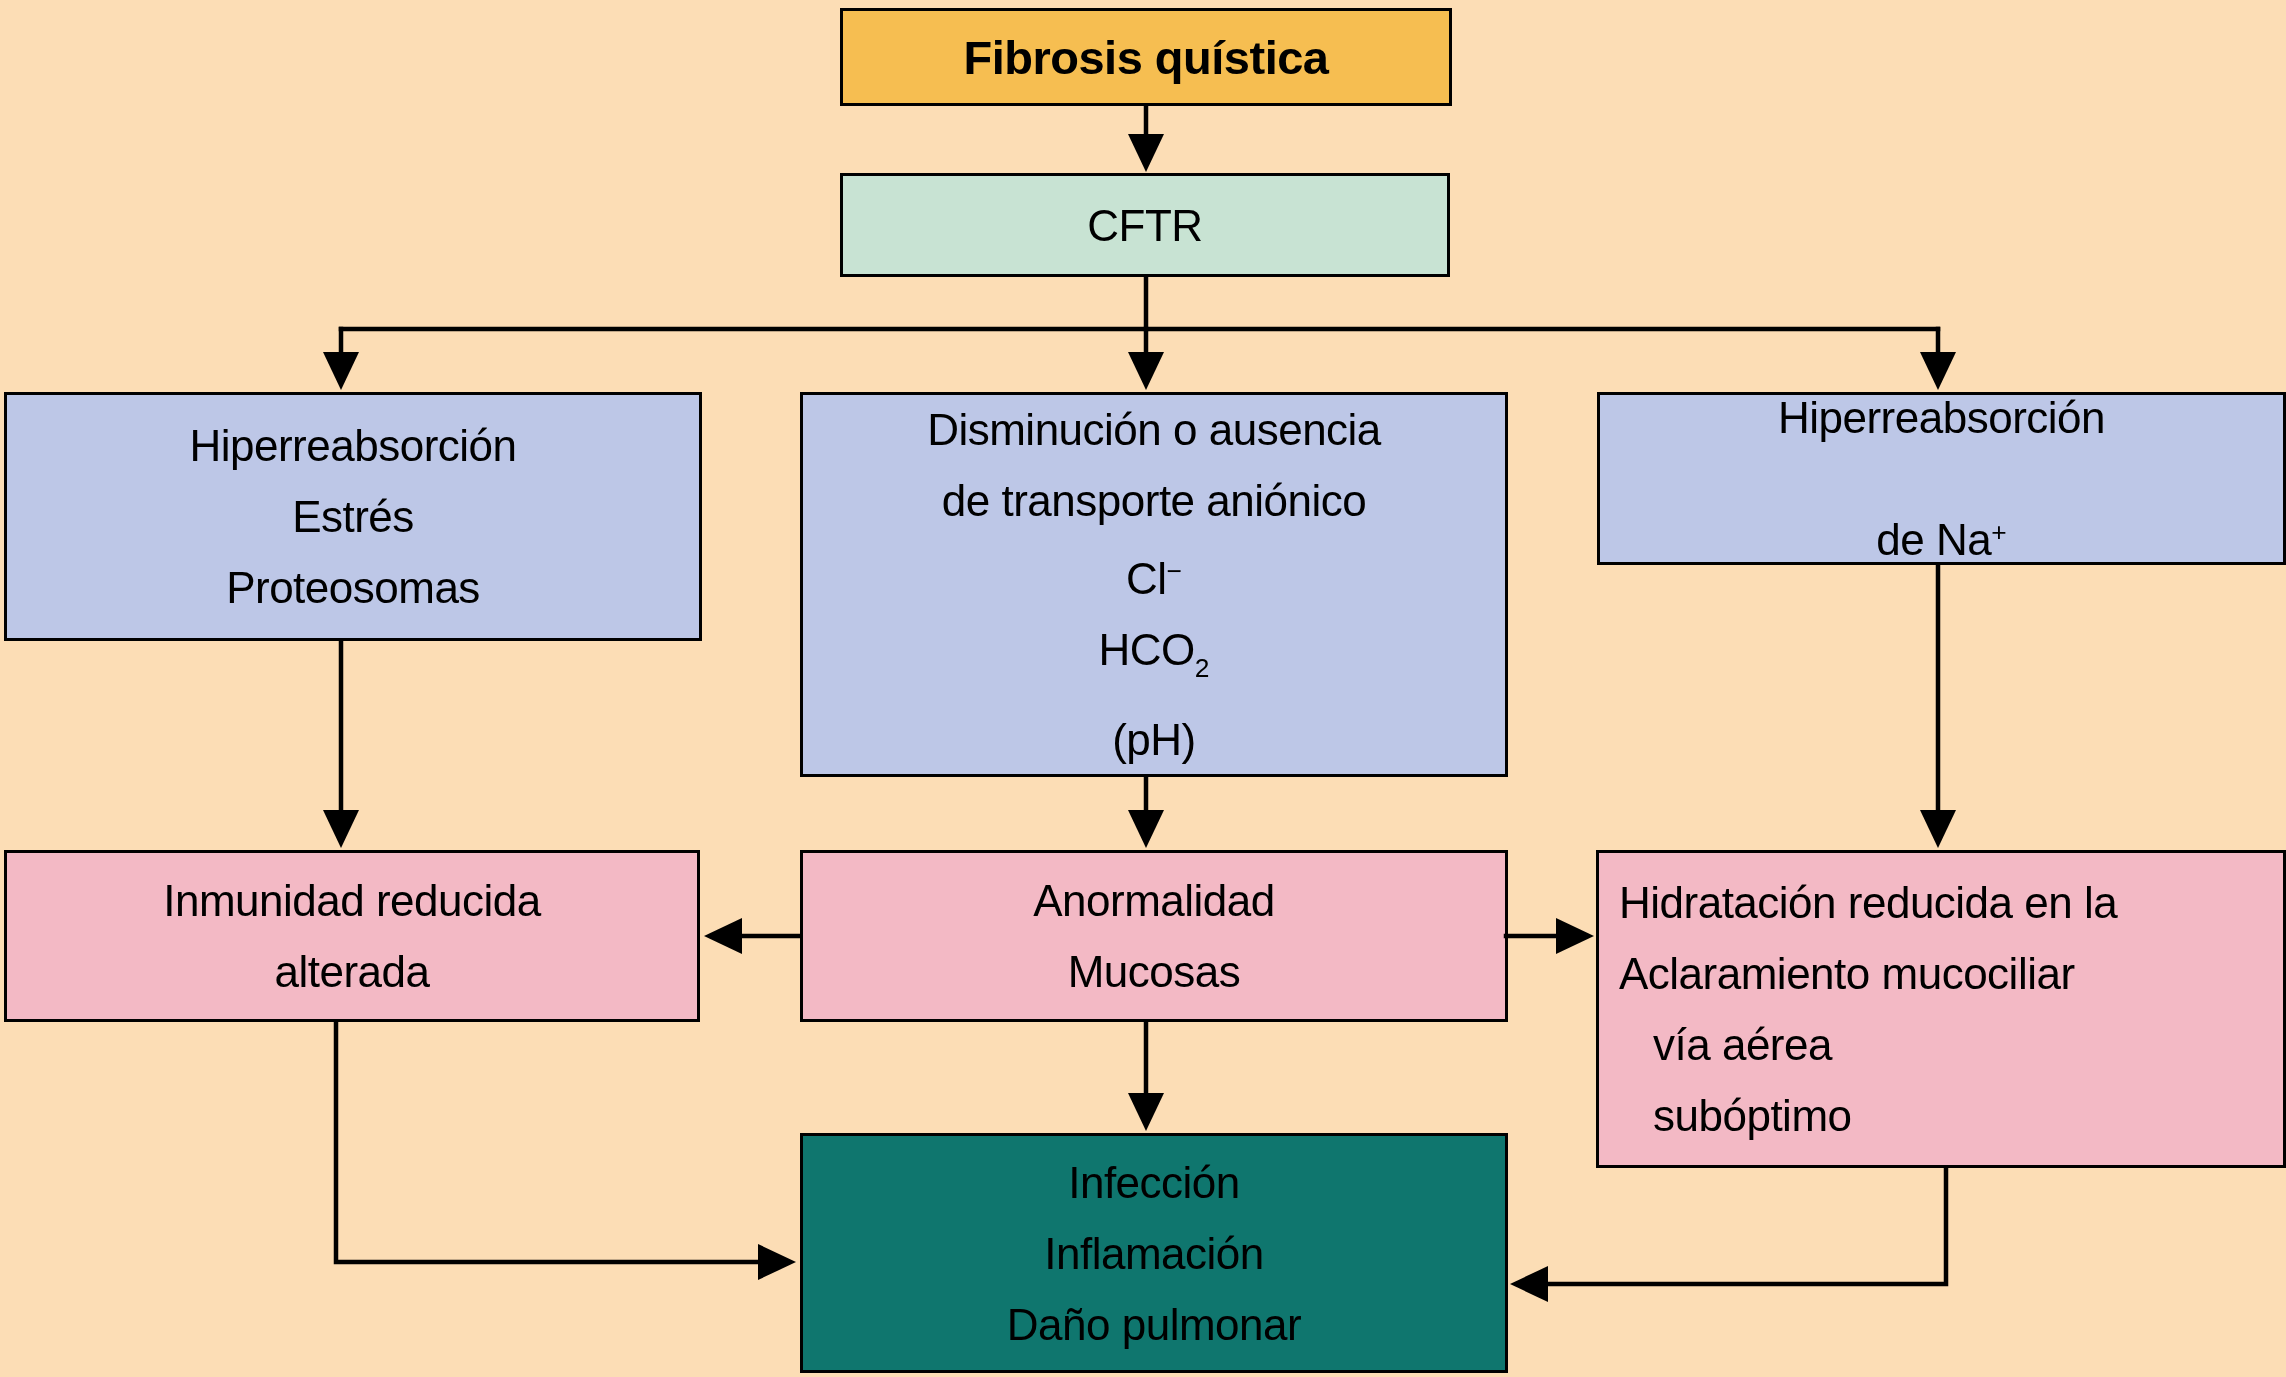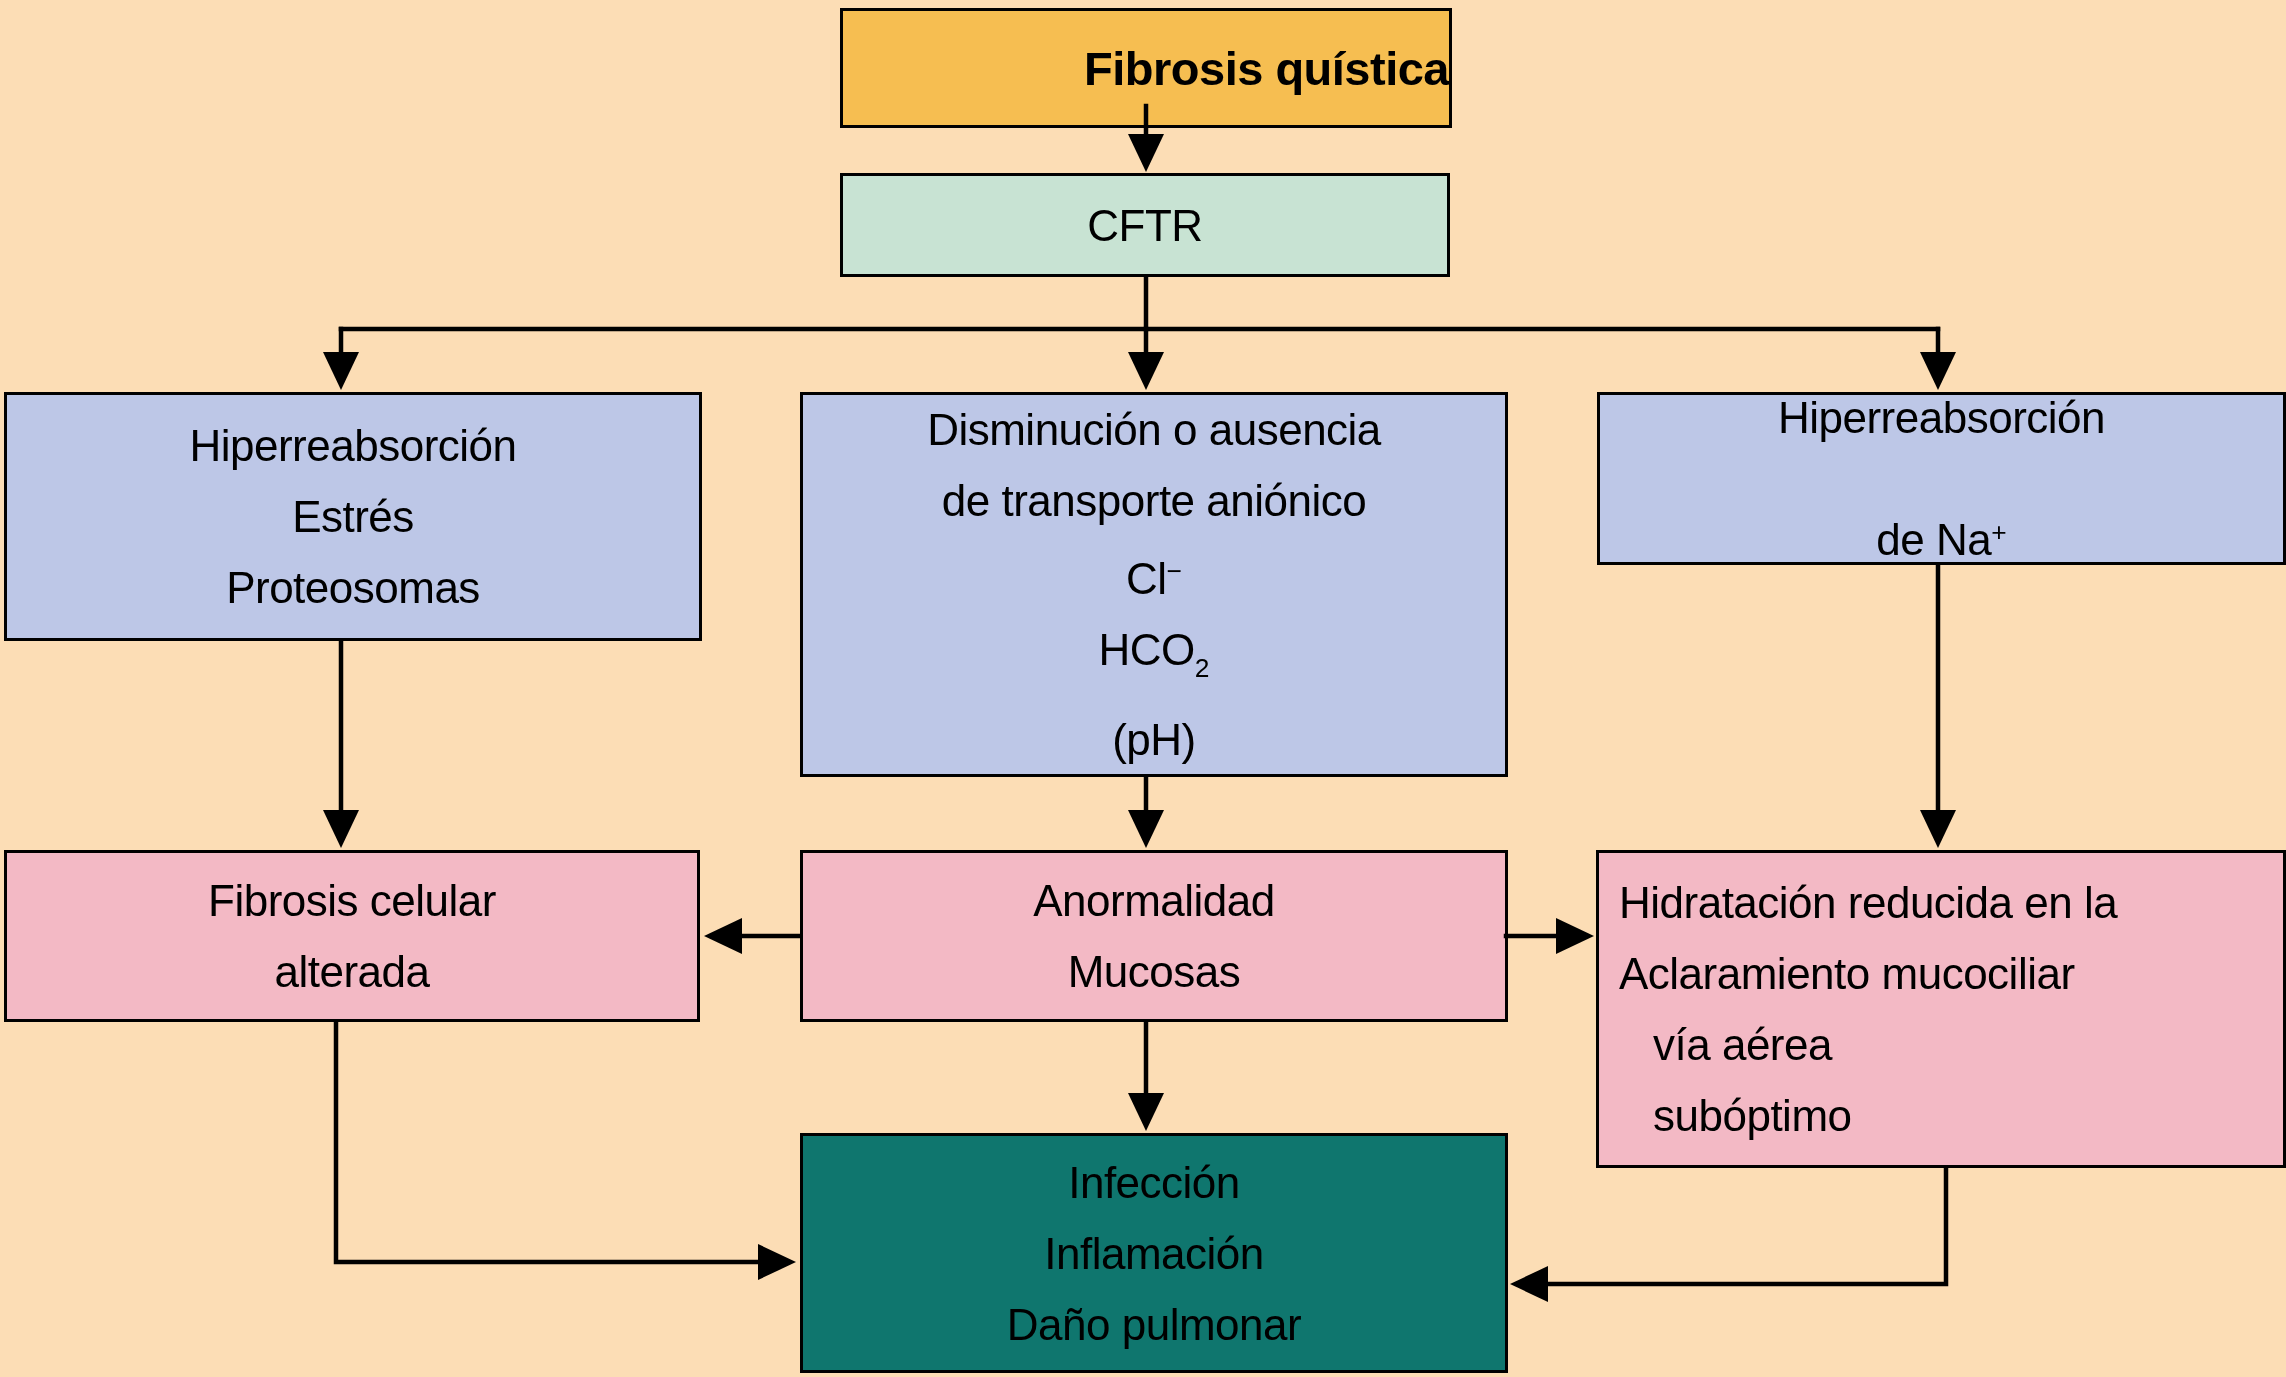--- a/index.html
+++ b/index.html
@@ -24,21 +24,21 @@
     letter-spacing: -0.5px;
     text-align: center;
   }
   .box .line { line-height: 71px; white-space: nowrap; }
   .bg-orange { background: #F6BE51; }
   .bg-green  { background: #C8E3D3; }
   .bg-blue   { background: #BDC7E7; }
   .bg-pink   { background: #F3B9C5; }
   .bg-teal   { background: #0f766e; }
 
-  #box-fibrosis { left: 840px; top: 8px;    width: 612px; height: 120px;  font-weight: bold; font-size: 47px; align-items: flex-end; }
+  #box-fibrosis { left: 840px; top: 8px;    width: 612px; height: 98px;  font-weight: bold; font-size: 47px; }
   #box-cftr     { left: 840px; top: 173px;  width: 610px; height: 104px; }
   #box-hiper    { left: 4px;   top: 392px;  width: 698px; height: 249px; }
   #box-trans    { left: 800px; top: 392px;  width: 708px; height: 385px; }
   #box-na       { left: 1597px; top: 392px; width: 689px; height: 173px; gap: 44px; }
   #box-inmu     { left: 4px;   top: 850px;  width: 696px; height: 172px; }
   #box-anorm    { left: 800px; top: 850px;  width: 708px; height: 172px; }
   #box-hidra    { left: 1596px; top: 850px; width: 690px; height: 318px;
                   align-items: flex-start; text-align: right; padding-left: 20px; }
   #box-hidra .line.indent { padding-left: 34px; }
   #box-infec    { left: 800px; top: 1133px; width: 708px; height: 240px; }
@@ -82,21 +82,21 @@
     <div class="line"><span>HCO</span><sub class="chem">2</sub></div>
     <div class="line">(pH)</div>
   </div>
 
   <div class="box bg-blue" id="box-na">
     <div class="line">Hiperreabsorción</div>
     <div class="line"><span>de Na</span><sup class="chem">+</sup></div>
   </div>
 
   <div class="box bg-pink" id="box-inmu">
-    <div class="line">Fibrosis celular</div>
+    <div class="line">Inmunidad reducida</div>
     <div class="line">alterada</div>
   </div>
 
   <div class="box bg-pink" id="box-anorm">
     <div class="line">Anormalidad</div>
     <div class="line">Mucosas</div>
   </div>
 
   <div class="box bg-pink" id="box-hidra">
     <div class="line">Hidratación reducida en la</div>

